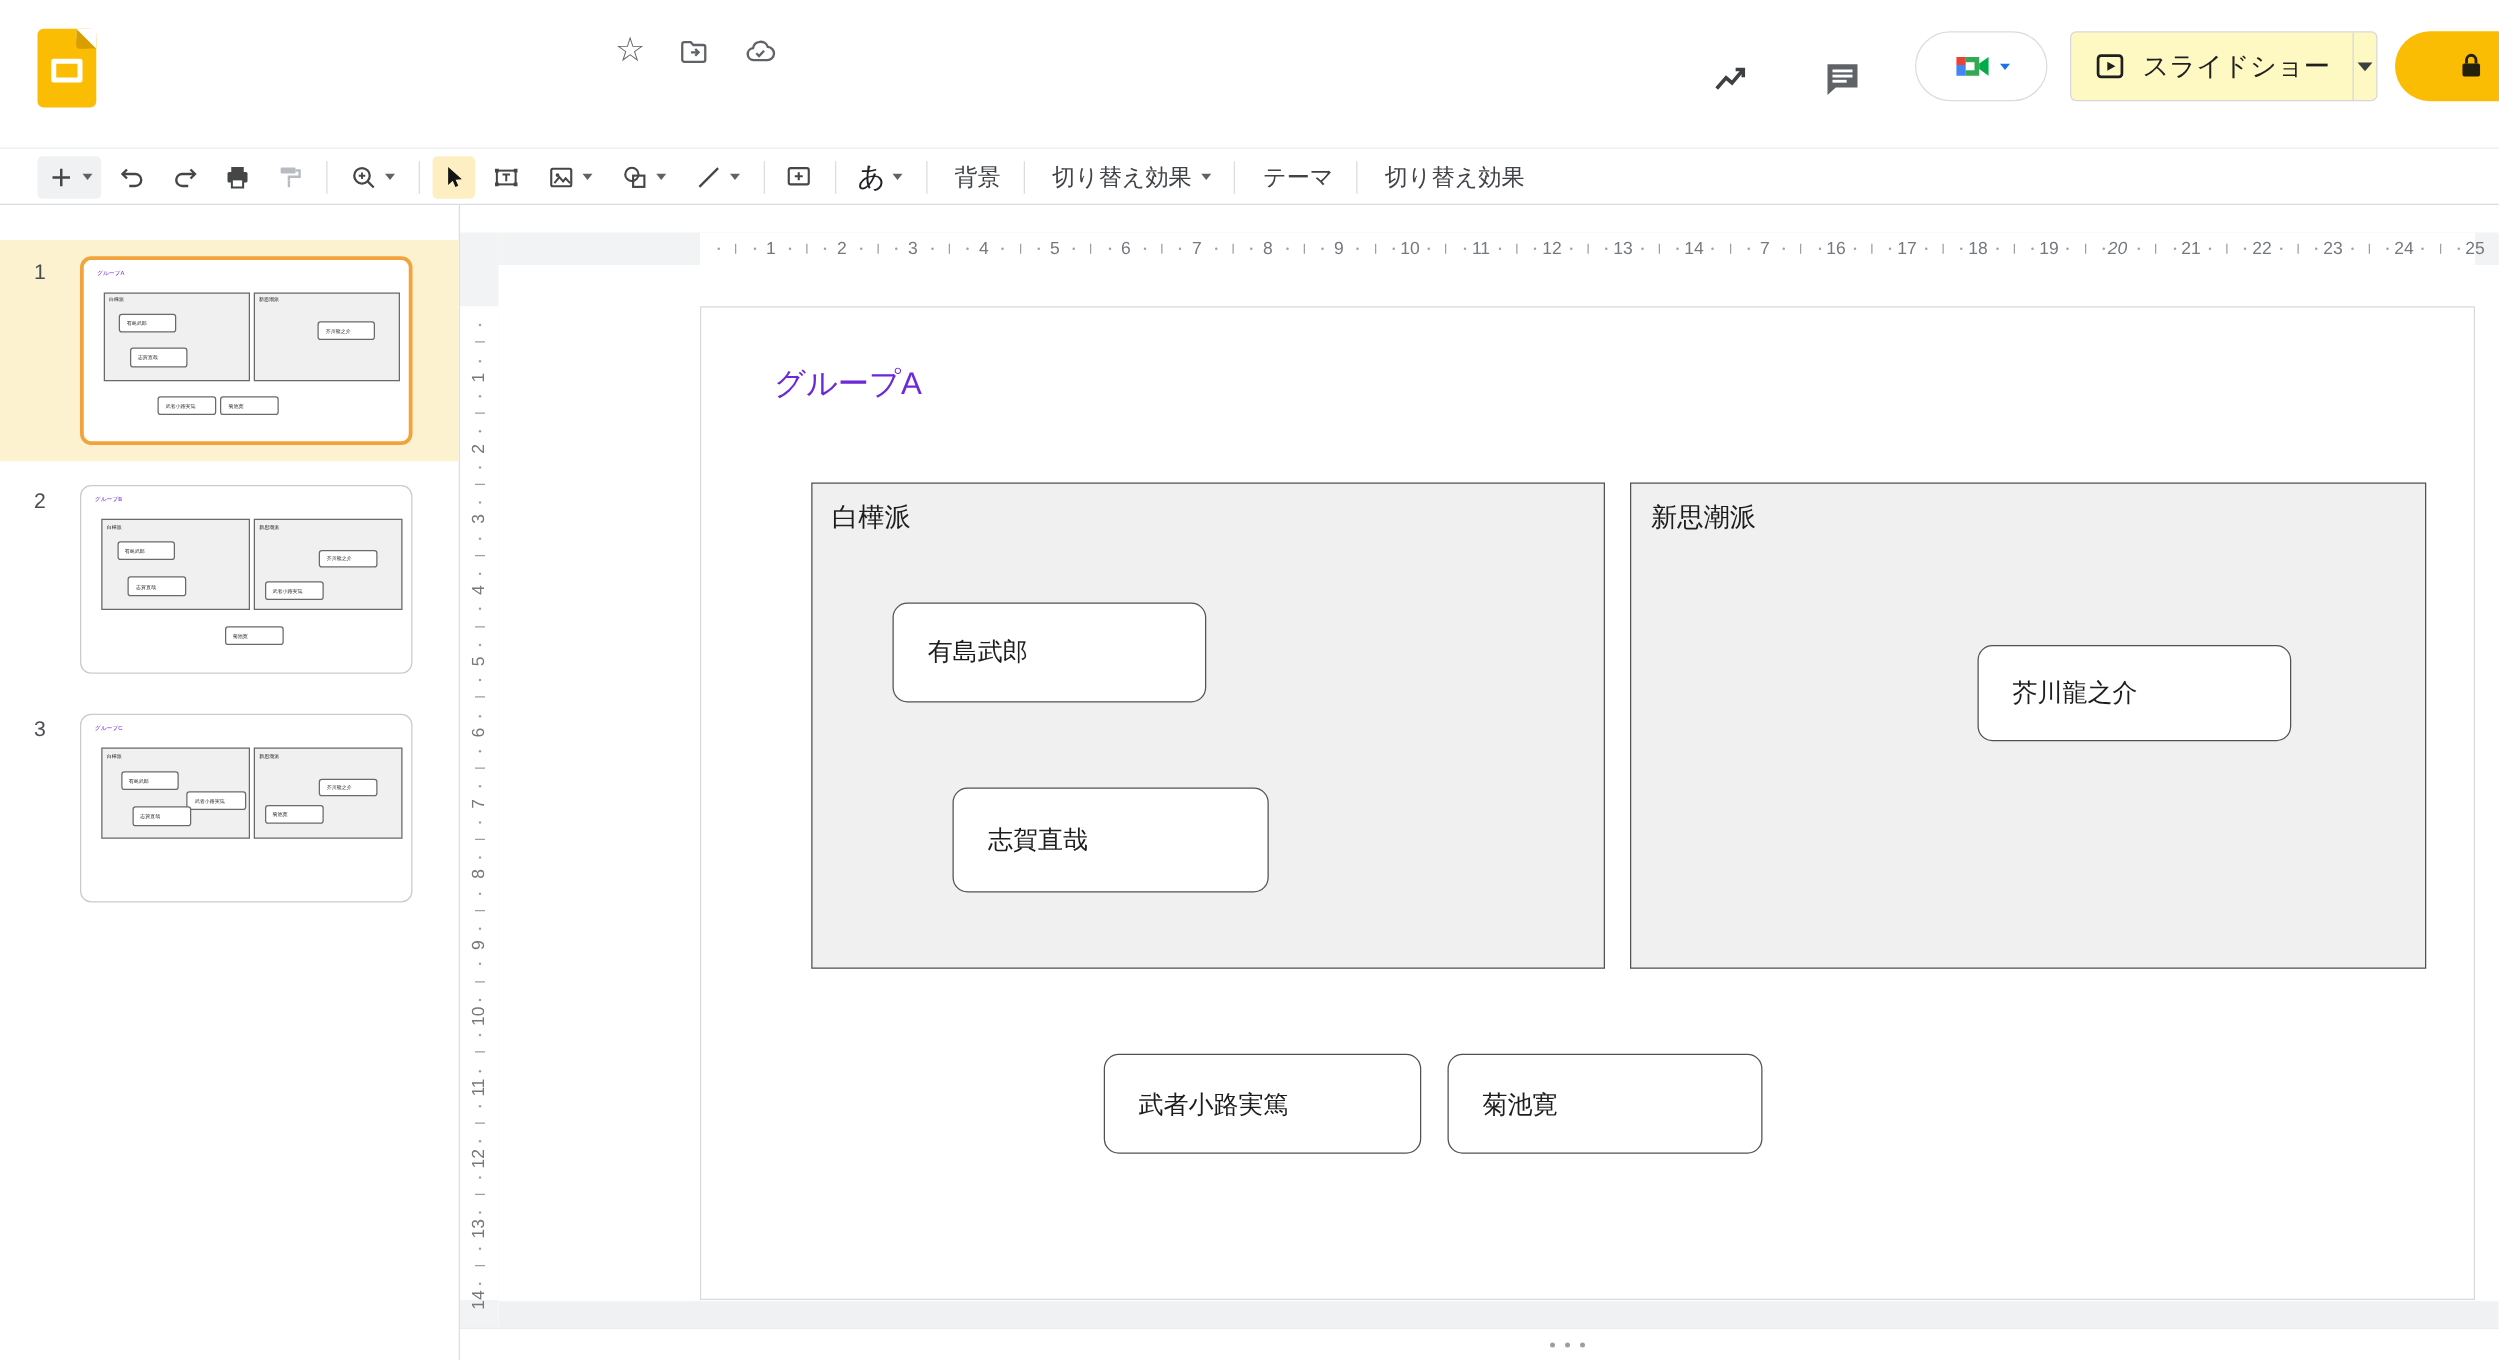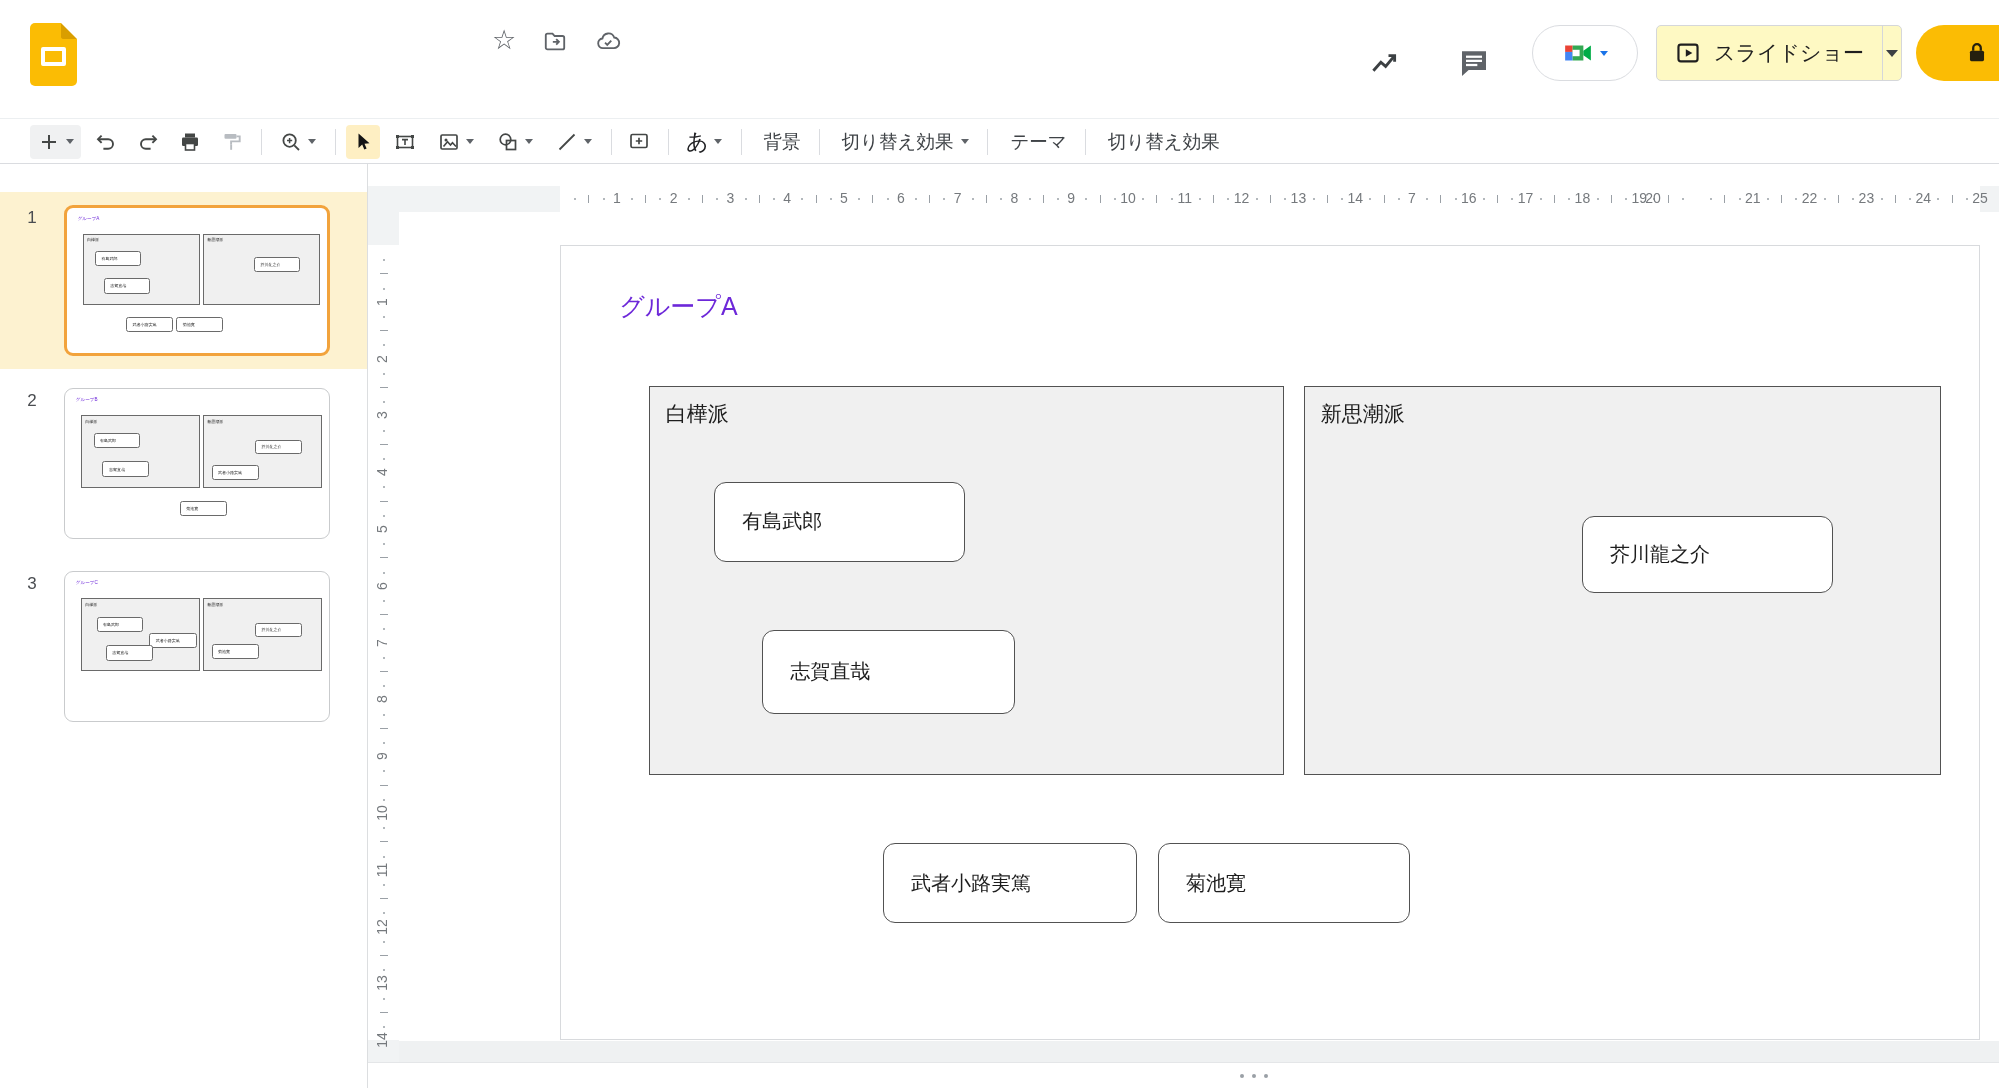--- a/index.html
+++ b/index.html
@@ -460,21 +460,21 @@
       <div class="rtick-h" style="left: 1155px;"></div>
       <div class="rdot-h" style="left: 1169.2px;"></div>
       <div class="ruler-num" style="left: 1172.4px;">18</div>
       <div class="rdot-h" style="left: 1197.6px;"></div>
       <div class="rtick-h" style="left: 1211.8px;"></div>
       <div class="rdot-h" style="left: 1226px;"></div>
       <div class="ruler-num" style="left: 1229.2px;">19</div>
       <div class="rdot-h" style="left: 1254.4px;"></div>
       <div class="rtick-h" style="left: 1268.6px;"></div>
       <div class="rdot-h" style="left: 1282.8px;"></div>
-      <div class="ruler-num" style="left: 1243px;">20</div>
+      <div class="ruler-num" style="left: 1284px; font-style: italic;">20</div>
       <div class="rdot-h" style="left: 1311.2px;"></div>
       <div class="rtick-h" style="left: 1325.4px;"></div>
       <div class="rdot-h" style="left: 1339.6px;"></div>
       <div class="ruler-num" style="left: 1342.8px;">21</div>
       <div class="rdot-h" style="left: 1368px;"></div>
       <div class="rtick-h" style="left: 1382.2px;"></div>
       <div class="rdot-h" style="left: 1396.4px;"></div>
       <div class="ruler-num" style="left: 1399.6px;">22</div>
       <div class="rdot-h" style="left: 1424.8px;"></div>
       <div class="rtick-h" style="left: 1439px;"></div>

